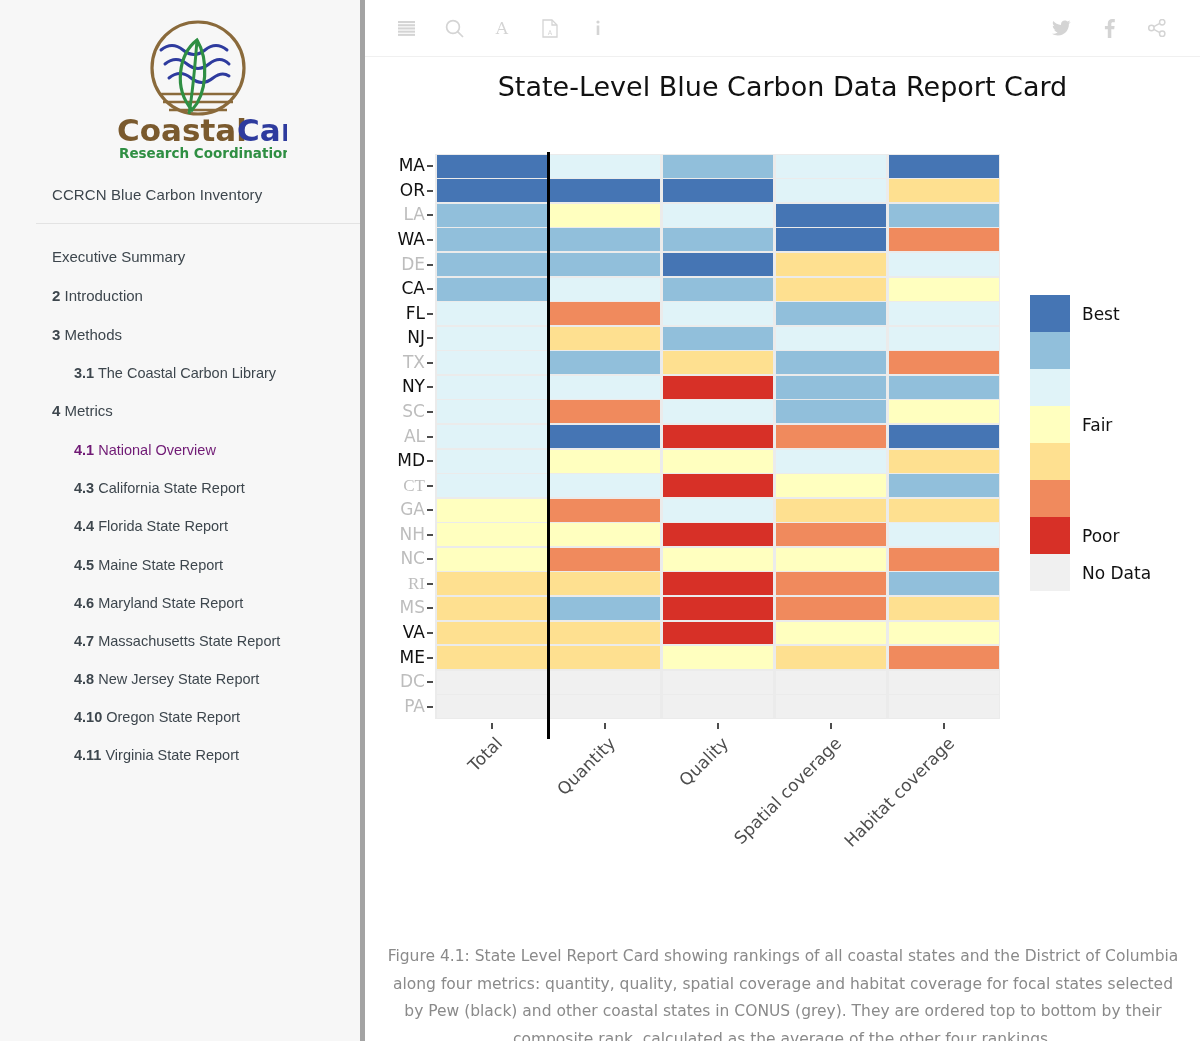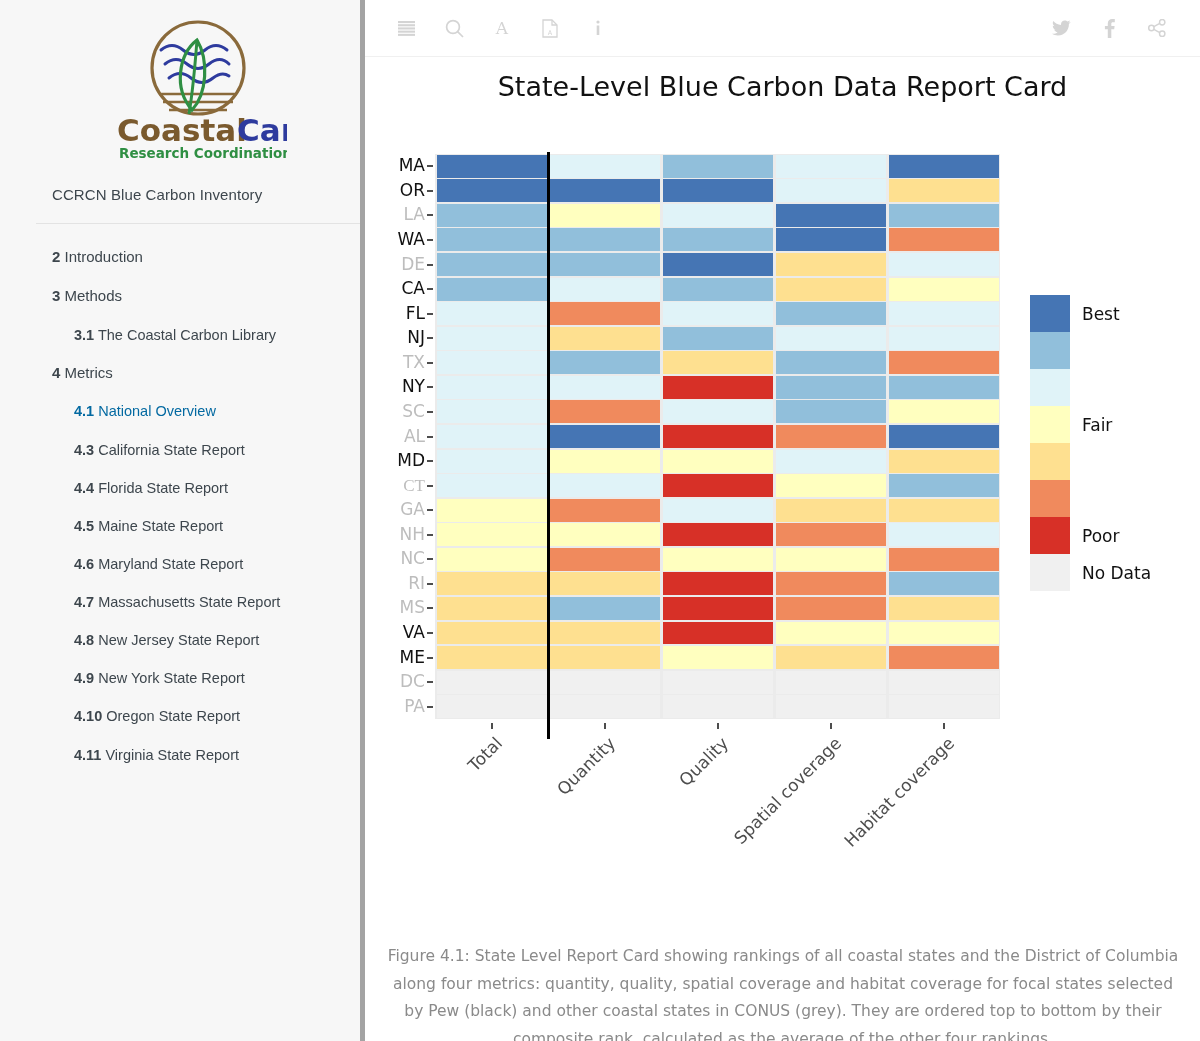--- a/index.html
+++ b/index.html
@@ -34,21 +34,21 @@
   .toc-item {
     display: block;
     padding: 10px 16px 10px 16px;
     font-size: 15px; color: #3d464d;
     line-height: 1.25;
     cursor: pointer;
     white-space: nowrap; overflow: hidden; text-overflow: ellipsis;
   }
   .toc-item .num { font-weight: 700; }
   .toc-item.lvl2 { padding-left: 38px; font-size: 14.5px; }
-  .toc-item.active, .toc-item.active .num { color: #0369a1; }
+  .toc-item.active, .toc-item.active .num { color: #701a75; }
 
   
   .main { width: 835px; height: 1041px; background:#fff; position: relative; }
   .topbar {
     height: 57px; width: 835px;
     border-bottom: 1px solid #f0f0f0;
     display: flex; align-items: center;
     padding: 0 30px 0 28px;
     background:#fff;
   }
@@ -147,32 +147,32 @@
         <text x="8" y="127" font-family="DejaVu Sans, sans-serif" font-size="31" font-weight="700" fill="#7a5a2e">Coastal</text>
         <text x="128" y="127" font-family="DejaVu Sans, sans-serif" font-size="31" font-weight="700" fill="#2e3b9e">Carbon</text>
         <text x="10" y="144" font-family="DejaVu Sans, sans-serif" font-size="13.5" font-weight="700" fill="#2f8f43">Research Coordination Network</text>
       </svg>
     </div>
 
     <div class="brand-sub">CCRCN Blue Carbon Inventory</div>
     <div class="sb-divider"></div>
 
     <nav class="toc" id="toc">
+        <a class="toc-item"><span>Executive Summary</span></a>
         <a class="toc-item"><span class="num">2</span> <span>Introduction</span></a>
         <a class="toc-item"><span class="num">3</span> <span>Methods</span></a>
         <a class="toc-item lvl2"><span class="num">3.1</span> <span>The Coastal Carbon Library</span></a>
         <a class="toc-item"><span class="num">4</span> <span>Metrics</span></a>
         <a class="toc-item lvl2 active"><span class="num">4.1</span> <span>National Overview</span></a>
         <a class="toc-item lvl2"><span class="num">4.3</span> <span>California State Report</span></a>
         <a class="toc-item lvl2"><span class="num">4.4</span> <span>Florida State Report</span></a>
         <a class="toc-item lvl2"><span class="num">4.5</span> <span>Maine State Report</span></a>
         <a class="toc-item lvl2"><span class="num">4.6</span> <span>Maryland State Report</span></a>
         <a class="toc-item lvl2"><span class="num">4.7</span> <span>Massachusetts State Report</span></a>
         <a class="toc-item lvl2"><span class="num">4.8</span> <span>New Jersey State Report</span></a>
-        <a class="toc-item lvl2"><span class="num">4.9</span> <span>New York State Report</span></a>
         <a class="toc-item lvl2"><span class="num">4.10</span> <span>Oregon State Report</span></a>
         <a class="toc-item lvl2"><span class="num">4.11</span> <span>Virginia State Report</span></a>
       </nav>
   </aside>
 
   <section class="main">
 
     <div class="topbar">
       <div class="tb-left">
         <div class="tb-btn">
@@ -266,21 +266,21 @@
             <div class="ylab" style="left: 8px; top: 350.065px;">MD</div>
             <div class="ytick" style="left: 62px; top: 358.065px;"></div>
             <div class="ylab grey" style="left: 8px; top: 374.63px; font-family: Liberation Serif, serif;">CT</div>
             <div class="ytick" style="left: 62px; top: 382.63px;"></div>
             <div class="ylab grey" style="left: 8px; top: 399.196px;">GA</div>
             <div class="ytick" style="left: 62px; top: 407.196px;"></div>
             <div class="ylab grey" style="left: 8px; top: 423.761px;">NH</div>
             <div class="ytick" style="left: 62px; top: 431.761px;"></div>
             <div class="ylab grey" style="left: 8px; top: 448.326px;">NC</div>
             <div class="ytick" style="left: 62px; top: 456.326px;"></div>
-            <div class="ylab grey" style="left: 8px; top: 472.891px;">RI</div>
+            <div class="ylab grey" style="left: 8px; top: 472.891px; font-family: Liberation Serif, serif;">RI</div>
             <div class="ytick" style="left: 62px; top: 480.891px;"></div>
             <div class="ylab grey" style="left: 8px; top: 497.457px;">MS</div>
             <div class="ytick" style="left: 62px; top: 505.457px;"></div>
             <div class="ylab" style="left: 8px; top: 522.022px;">VA</div>
             <div class="ytick" style="left: 62px; top: 530.022px;"></div>
             <div class="ylab" style="left: 8px; top: 546.587px;">ME</div>
             <div class="ytick" style="left: 62px; top: 554.587px;"></div>
             <div class="ylab grey" style="left: 8px; top: 571.152px;">DC</div>
             <div class="ytick" style="left: 62px; top: 579.152px;"></div>
             <div class="ylab grey" style="left: 8px; top: 595.717px;">PA</div>

